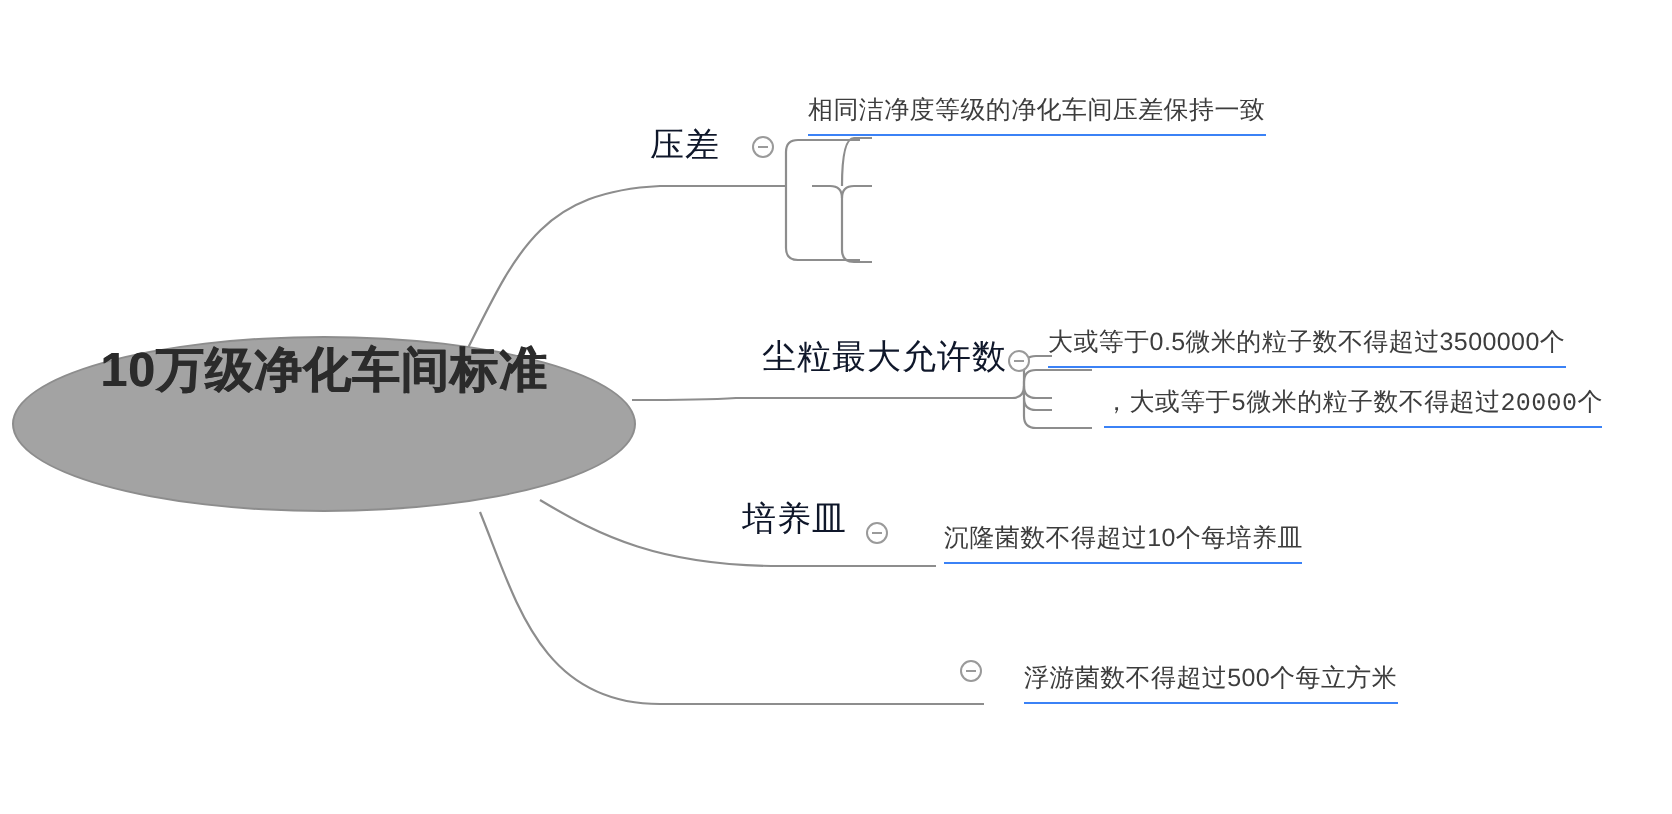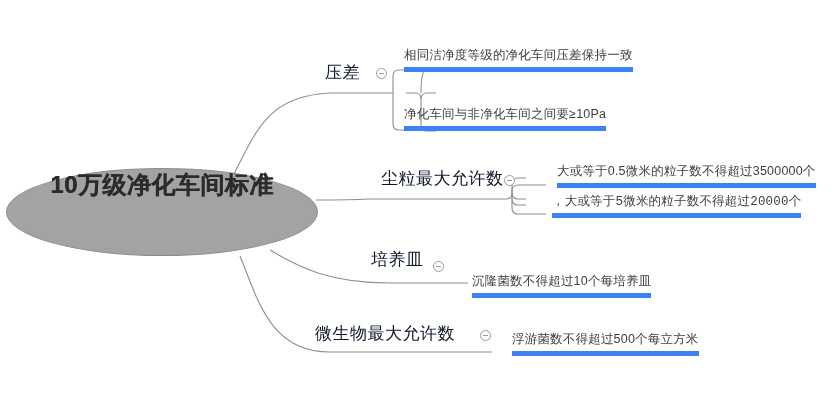--- a/index.html
+++ b/index.html
@@ -76,21 +76,21 @@
     width: 5px;
     height: 1px;
     background: #9a9a9a;
   }
   .sub-item {
     position: absolute;
     font-size: 12.5px;
     color: #3d3d3d;
     white-space: nowrap;
     padding-bottom: 3px;
-    border-bottom: 5px solid #3b82f6;
+    border-bottom: 1px solid #3b82f6;
     letter-spacing: 0.2px;
   }
 </style>
 </head>
 <body>
 
 <div id="mindmap-root">
 
   <svg id="connectors" viewBox="0 0 836 407" xmlns="http://www.w3.org/2000/svg">
     <g fill="none" stroke="#8d8d8d" stroke-width="1.1">
@@ -121,31 +121,29 @@
   </svg>
 
   <div class="central-node">
     <span class="central-label">10万级净化车间标准</span>
   </div>
 
   <div class="branch-label" style="left:325px; top:61px;">压差</div>
   <div class="toggle-icon" style="left:376px; top:68px;"></div>
 
   <div class="sub-item" style="left:404px; top:47px;">相同洁净度等级的净化车间压差保持一致</div>
-  <div class="sub-item" style="left:404px; top:106px;">净化车间与非净化车间之间要≥10Pa</div>
 
   <div class="branch-label" style="left:381px; top:167px;">尘粒最大允许数</div>
   <div class="toggle-icon" style="left:504px; top:175px;"></div>
 
-  <div class="sub-item" style="left:524px; top:163px;margin-left:33px;">大或等于0.5微米的粒子数不得超过3500000个</div>
+  <div class="sub-item" style="left:524px; top:163px;">大或等于0.5微米的粒子数不得超过3500000个</div>
   <div class="sub-item" style="left:552px; top:193px;font-family:Liberation Mono, monospace;">，大或等于5微米的粒子数不得超过20000个</div>
 
   <div class="branch-label" style="left:371px; top:248px;">培养皿</div>
   <div class="toggle-icon" style="left:433px; top:261px;"></div>
 
-  <div class="sub-item" style="left:472px; top:261px;margin-top:12px;">沉隆菌数不得超过10个每培养皿</div>
+  <div class="sub-item" style="left:472px; top:261px;">沉隆菌数不得超过10个每培养皿</div>
 
-  <div class="branch-label" style="left:315px; top:322px;">微生物最大允许数</div>
   <div class="toggle-icon" style="left:480px; top:330px;"></div>
 
   <div class="sub-item" style="left:512px; top:331px;">浮游菌数不得超过500个每立方米</div>
 
 </div>
 
 </body></html>

